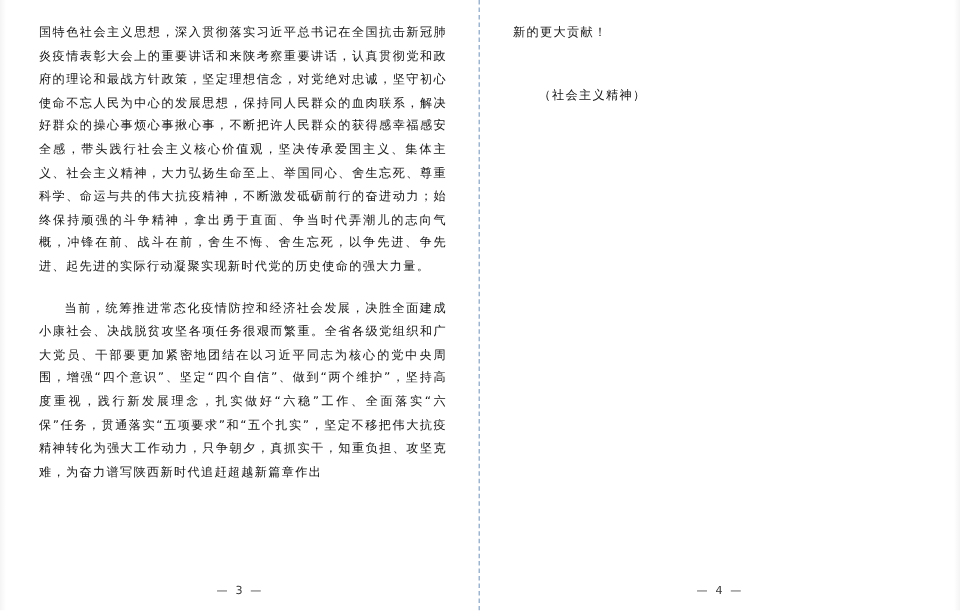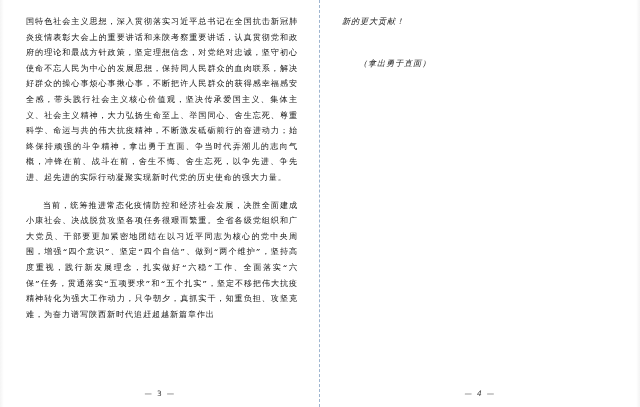--- a/index.html
+++ b/index.html
@@ -25,21 +25,20 @@
     box-sizing: border-box;
     height: 407px;
   }
   .page-left {
     width: 320px;
     padding: 14px 22px 0 26px;
   }
   .page-right {
     width: 320px;
     padding: 14px 26px 0 22px;
-    font-style: italic;
   }
   .gutter {
     position: absolute;
     left: 319px;
     top: 0;
     width: 1px;
     height: 407px;
     border-left: 1px dashed #8ea9c8;
     opacity: 0.85;
   }
@@ -48,21 +47,20 @@
     line-height: 15.6px;
     color: #141414;
     letter-spacing: 0.9px;
     text-align: justify;
     text-justify: inter-ideograph;
     font-family: "DejaVu Sans", "Liberation Sans", sans-serif;
     font-weight: 500;
   }
   .p-indent {
     text-indent: 17px;
-    font-family: Liberation Mono, monospace;
   }
   .gap-1 { height: 12px; }
   .gap-2 { height: 13px; }
   .attach {
     margin-top: 0;
     padding-left: 34px;
   }
   .note {
     padding-left: 17px;
   }
@@ -110,21 +108,21 @@
   <div class="page page-right">
     <div class="shadow-edge shadow-right"></div>
 
     <div class="body-text">新的更大贡献！</div>
 
     <div class="gap-2"></div>
 
 
     <div class="gap-2"></div>
 
-    <div class="body-text note">（拿出勇于直面）</div>
+    <div class="body-text note">（社会主义精神）</div>
 
     <div class="folio">
       <span>— 4 —</span>
     </div>
   </div>
 
   <div class="gutter"></div>
 </div>
 
 </body></html>

